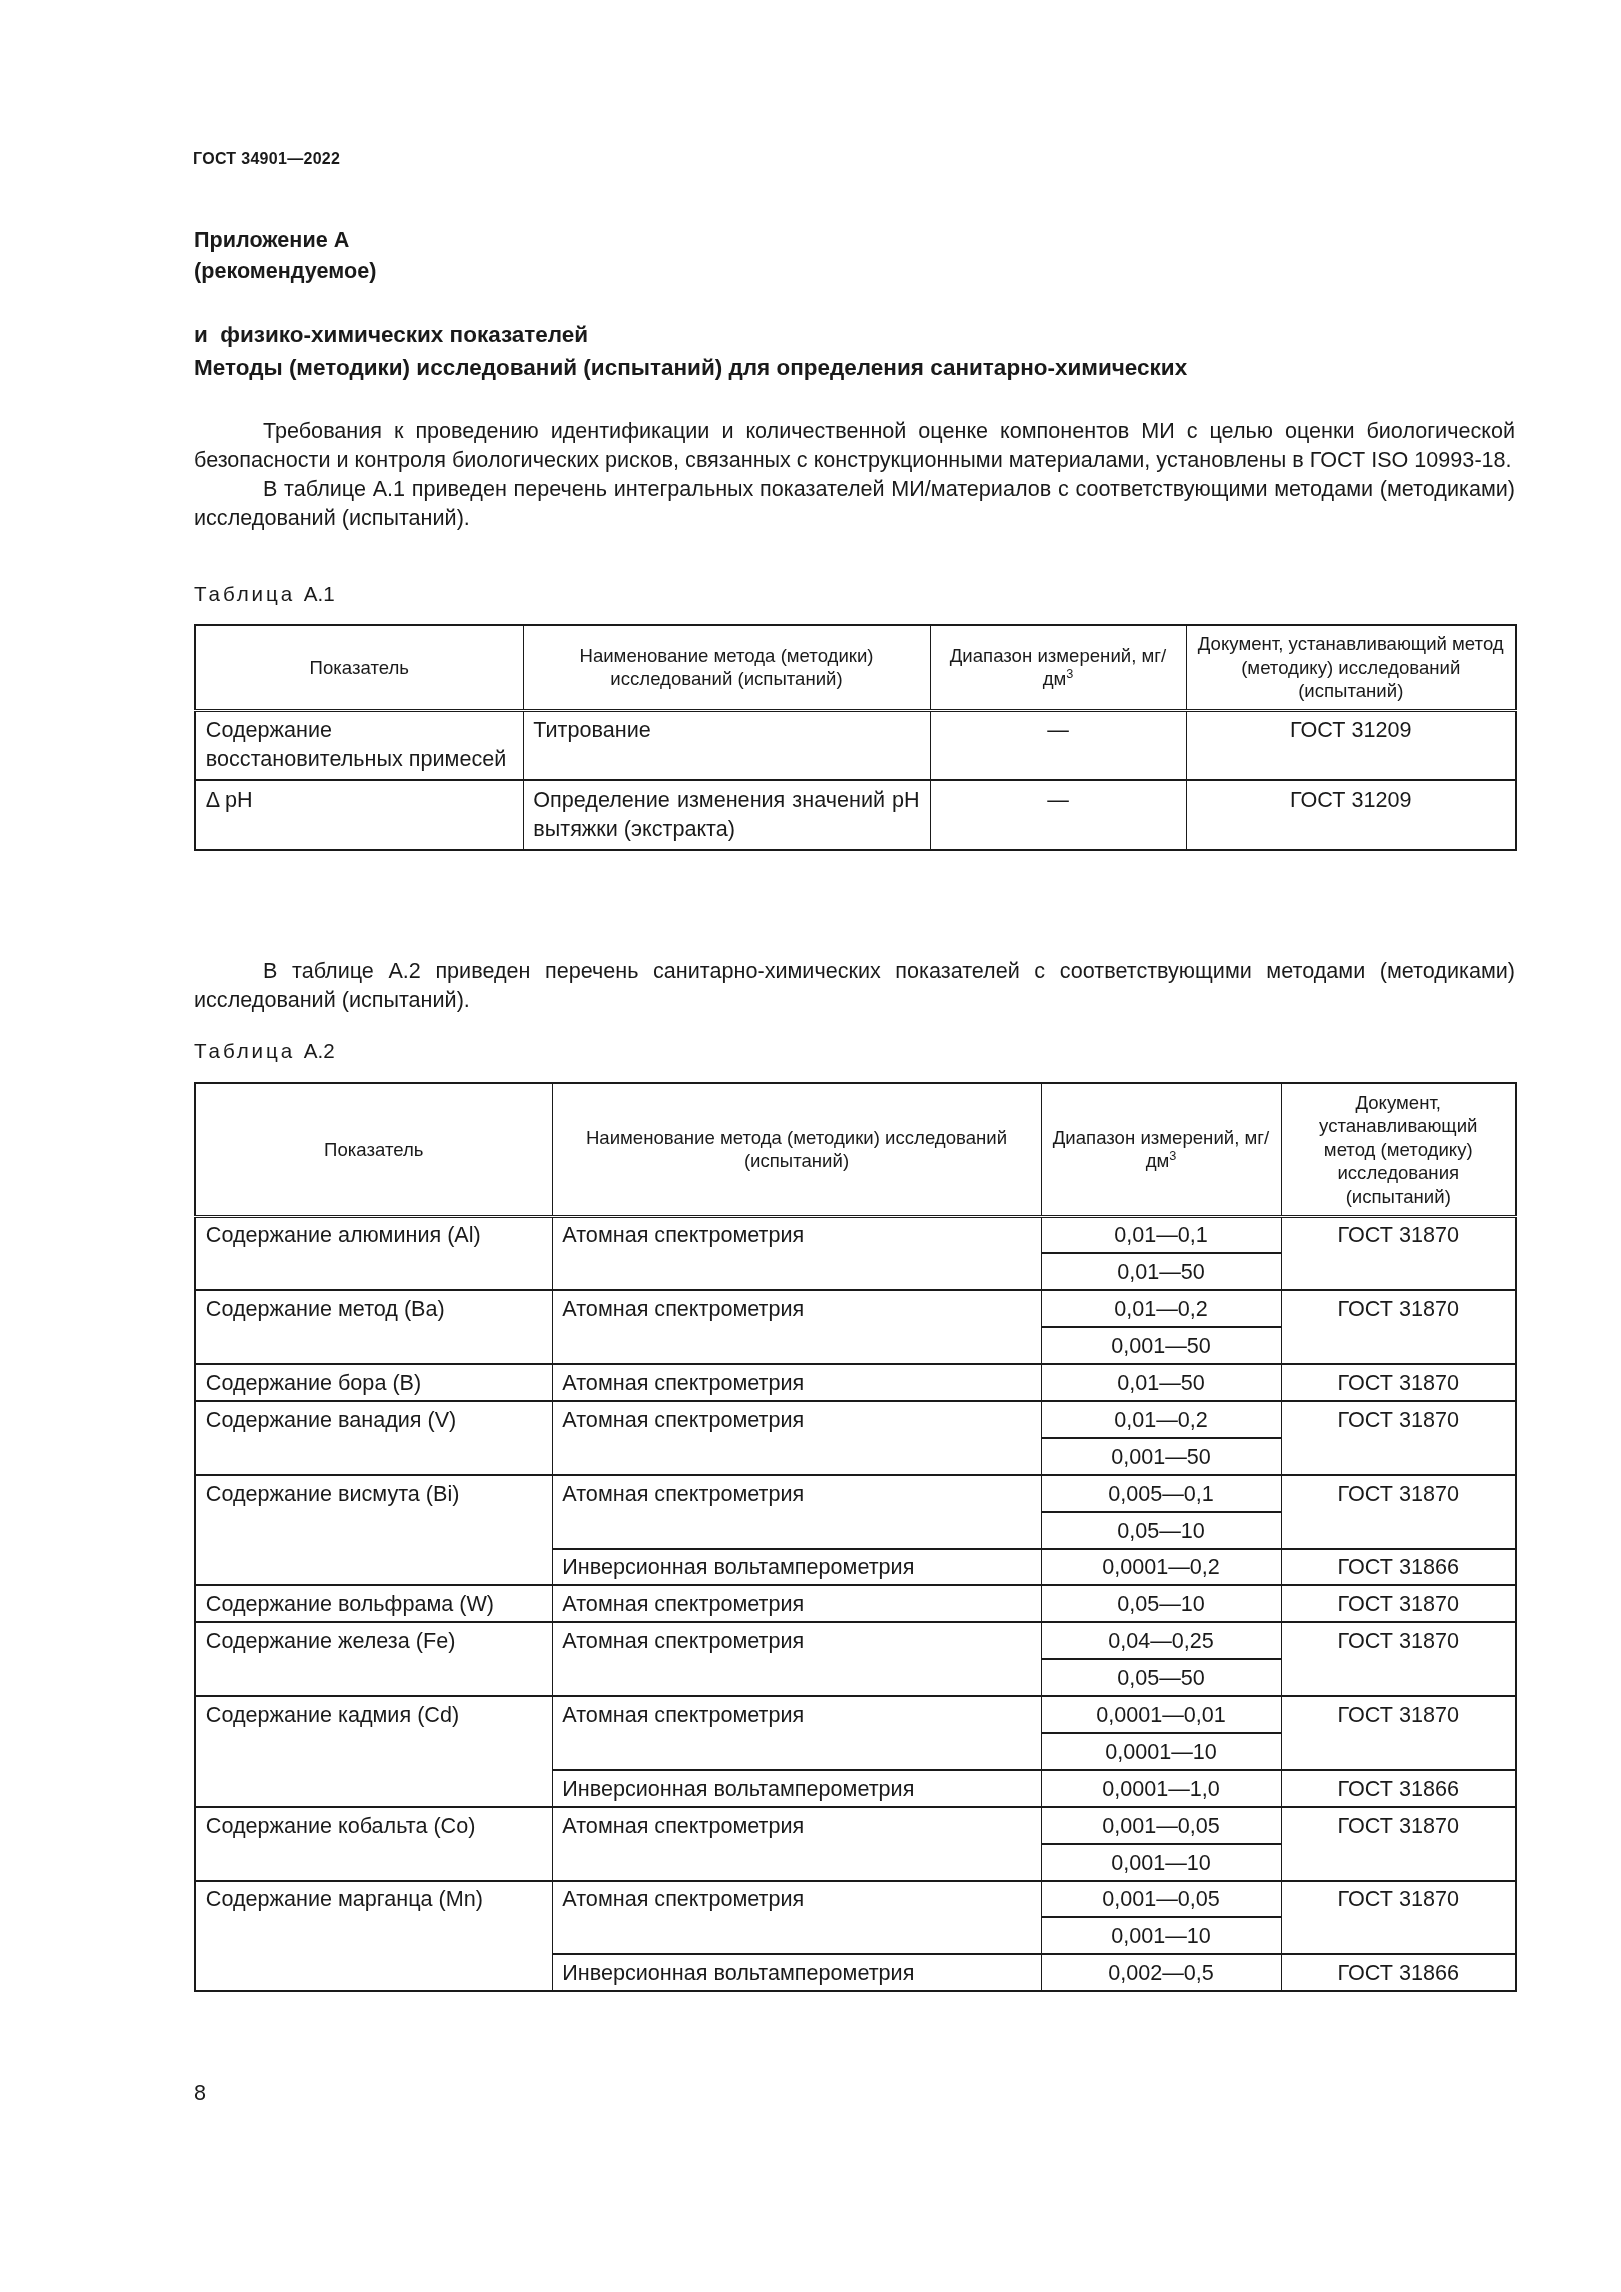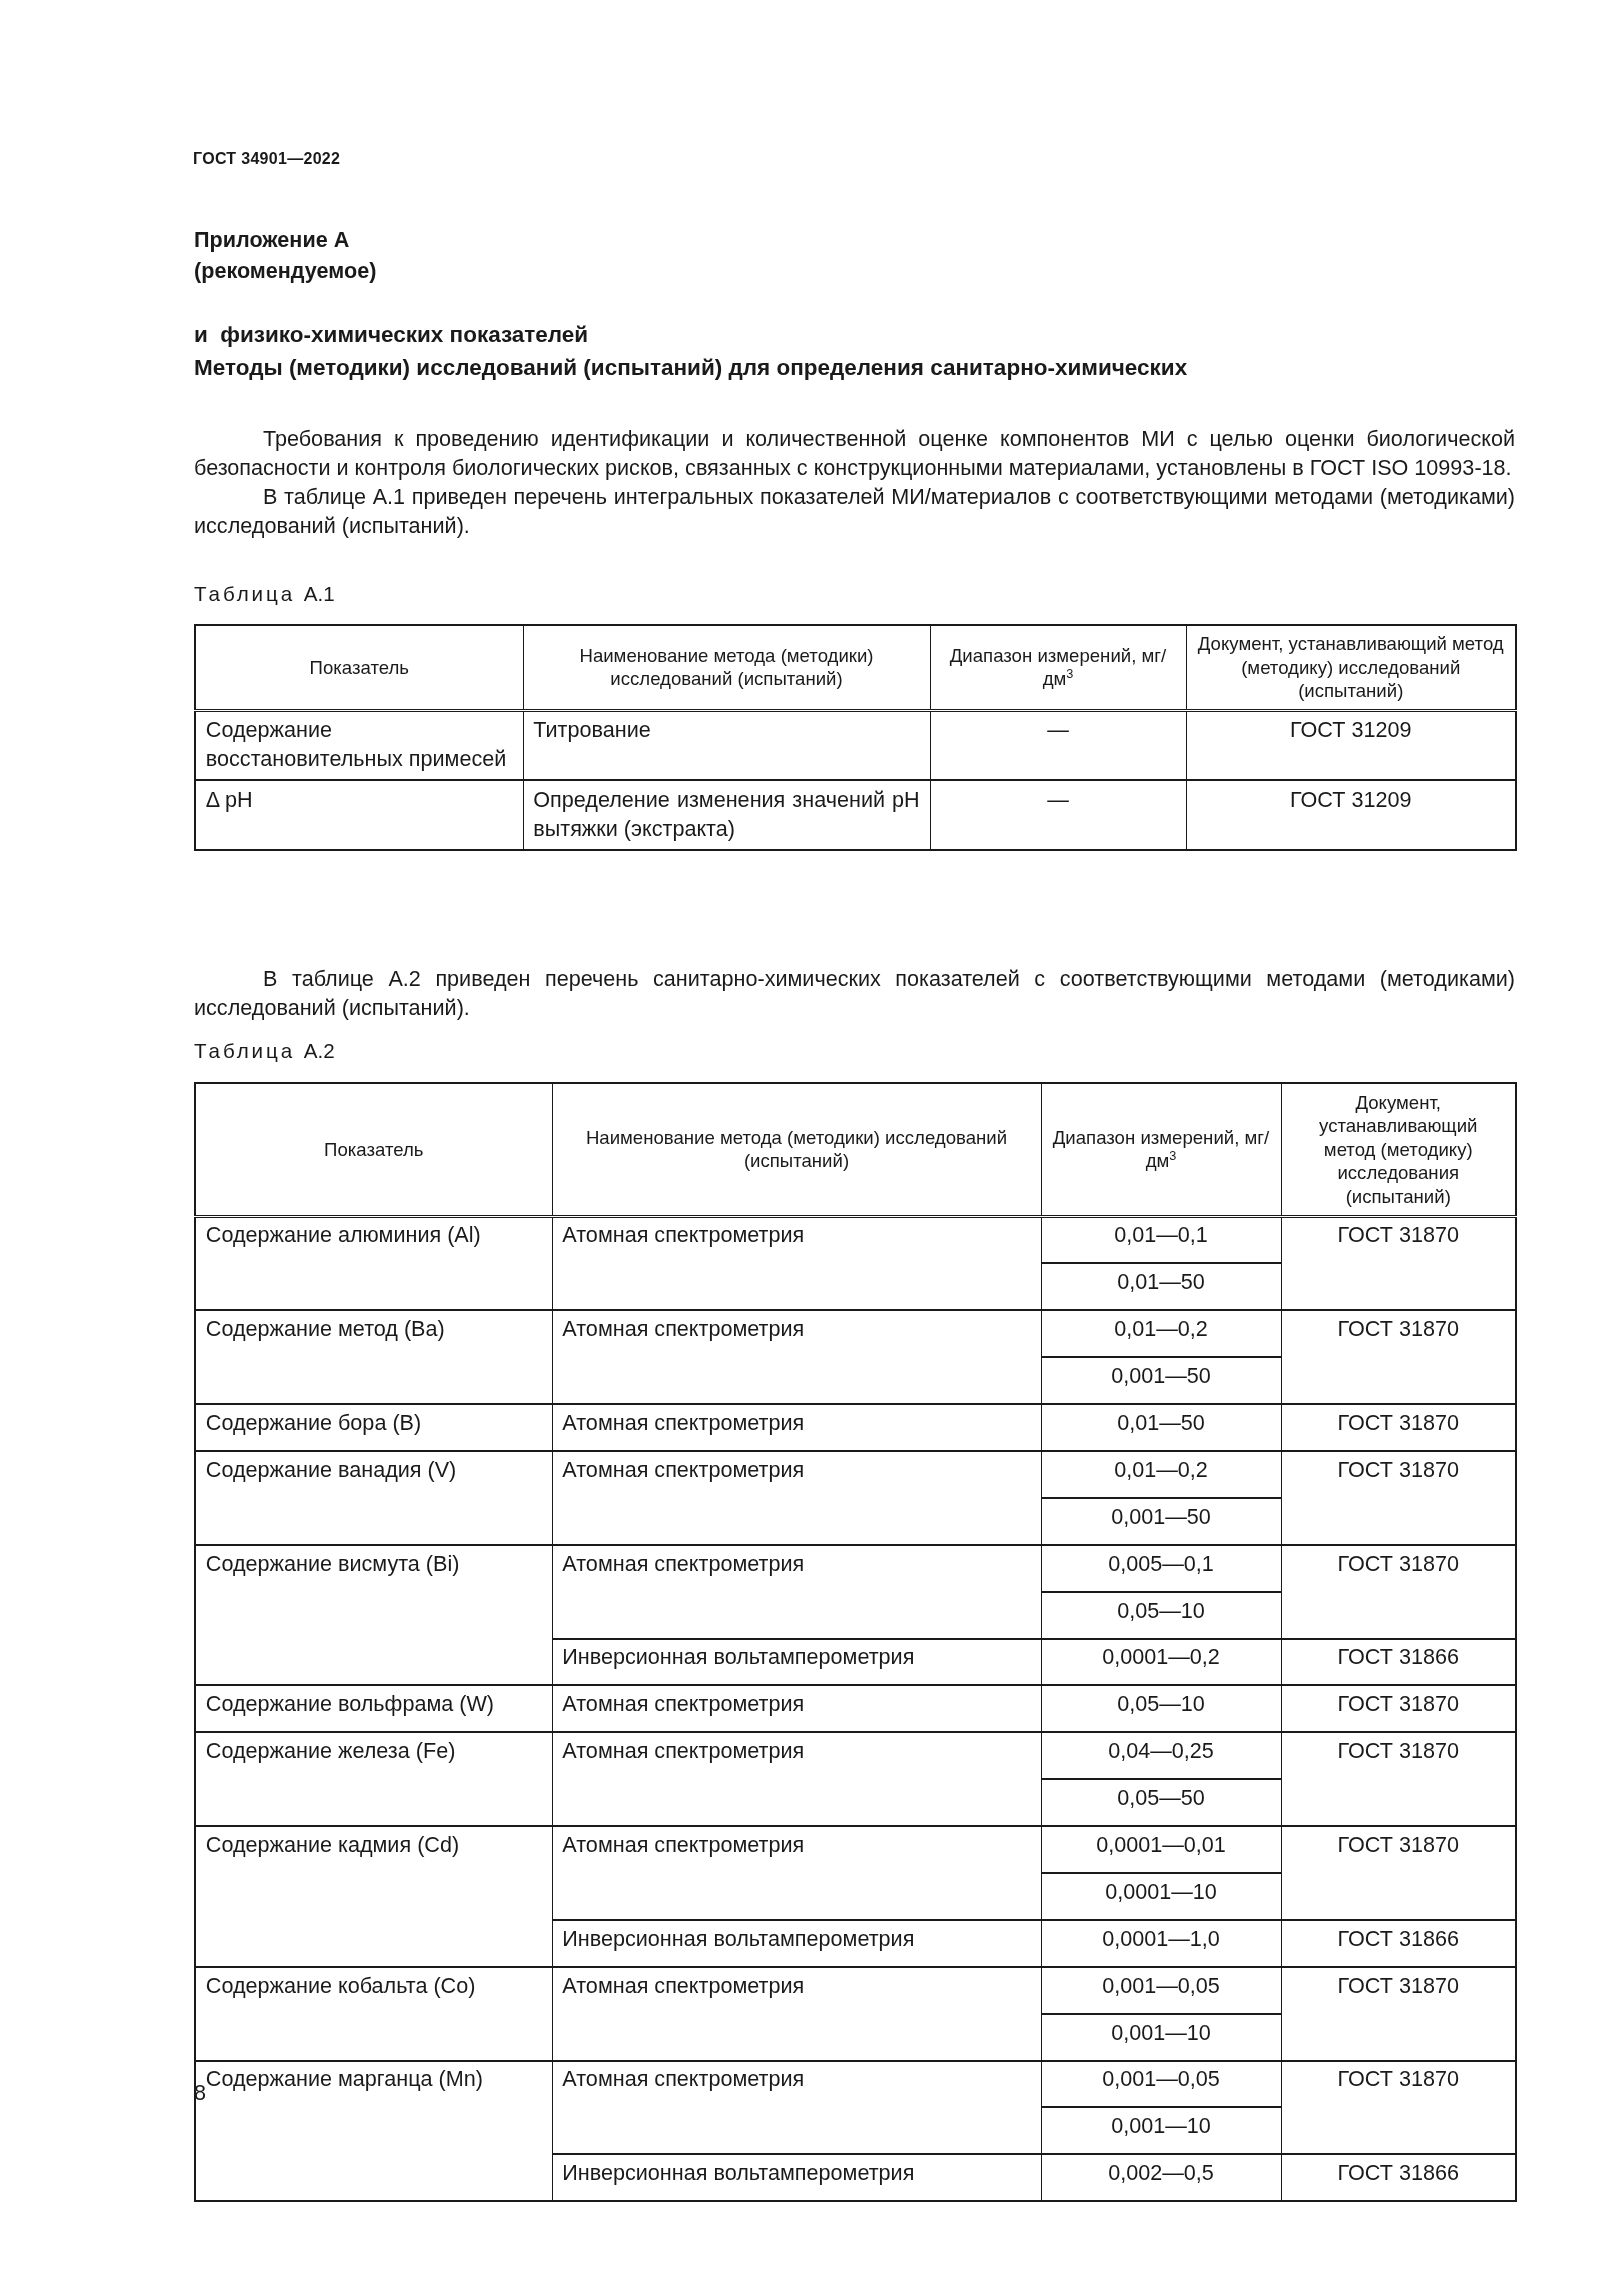--- a/index.html
+++ b/index.html
@@ -4,33 +4,33 @@
 <style>
   html, body { margin:0; padding:0; background:#fff; }
   body { width:1621px; height:2293px; position:relative; overflow:hidden;
          font-family:"Liberation Sans", sans-serif; color:#1a1a1a; }
   .abs { position:absolute; }
   .doc-code { left:193px; top:150px; font-size:16px; font-weight:bold; letter-spacing:0.3px; }
   .center { left:194px; width:1321px; text-align:left; font-weight:bold; }
   .annex-title { top:227px; font-size:21.6px; }
   .annex-status { top:258px; font-size:21.6px; }
   .heading { top:318px; font-size:22.5px; line-height:33px; }
-  .para { left:194px; width:1321px; font-size:21.6px; line-height:29px; text-align:justify;margin-top:8px; }
+  .para { left:194px; width:1321px; font-size:21.6px; line-height:29px; text-align:justify; }
   .para p { margin:0; text-indent:69px; }
   .caption { left:194px; font-size:20.6px; letter-spacing:2.9px; }
   .caption .num { letter-spacing:0; }
   table { position:absolute; border-collapse:collapse; table-layout:fixed; }
   td, th { border:1.5px solid #1a1a1a; font-weight:normal; vertical-align:top; padding:0; }
   th { font-size:18.6px; line-height:23.5px; vertical-align:middle; text-align:center; padding:3.9px 5.9px; }
   td { font-size:21.6px; line-height:29px; padding:3.9px 9.8px 0 9.8px; }
   table { border:2.9px solid #1a1a1a; }
   tr.head th { border-bottom:3.9px double #1a1a1a; }
   td.c { text-align:center; }
   td.just { text-align:justify; }
-  .t2 td { height:32px; padding-top:2.9px; padding-bottom:10px; line-height:29px; }
+  .t2 td { height:32px; padding-top:2.9px; padding-bottom:0; line-height:29px; }
   .t2 tr.grp td { border-top:2.9px solid #1a1a1a; }
   .t2 td.sub { border-top:2.9px solid #1a1a1a; }
   .page-num { left:194px; top:2080px; font-size:21.6px; }
   sup { font-size:12.7px; line-height:0; }
 </style>
 </head>
 <body>
 
 <div class="abs doc-code">ГОСТ 34901—2022</div>
 

